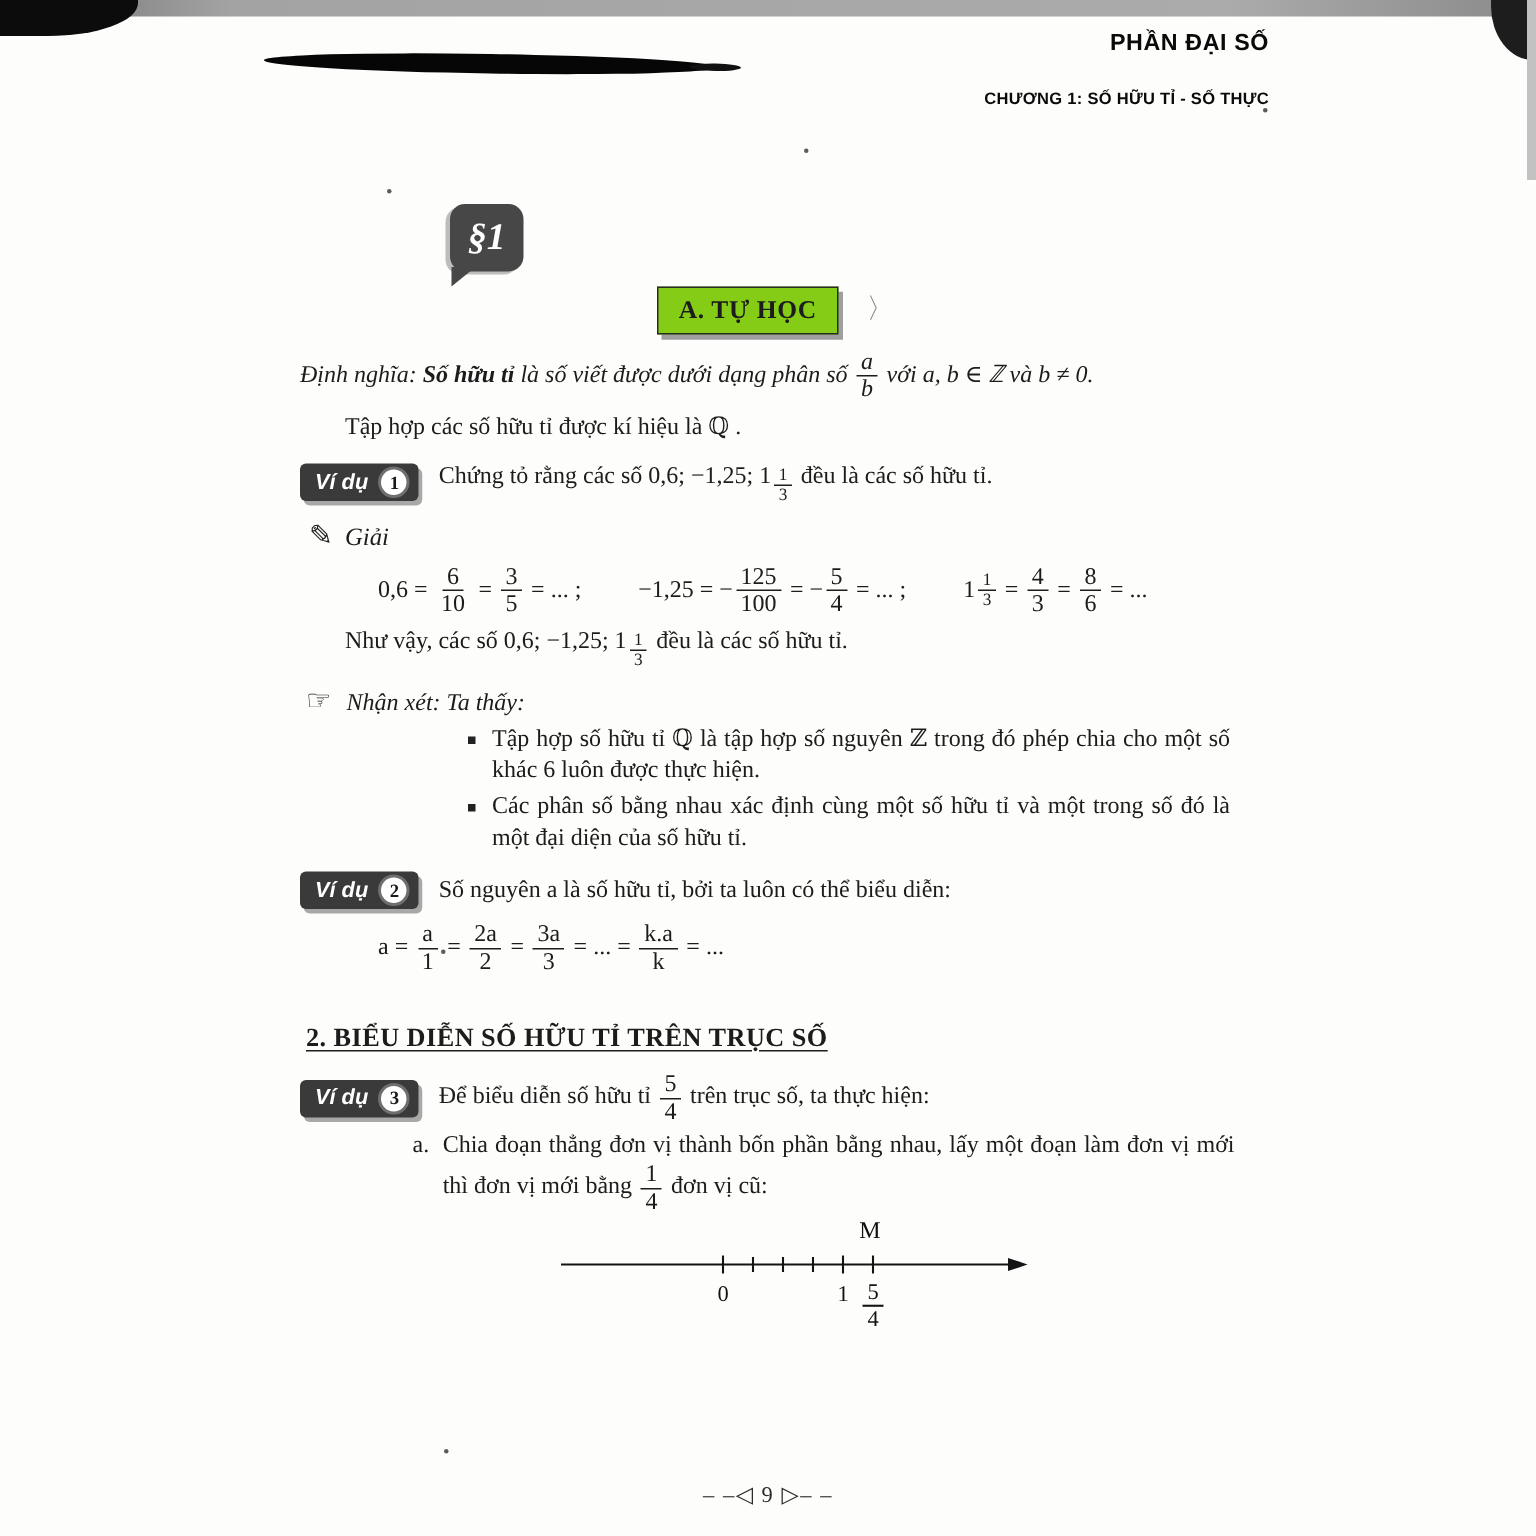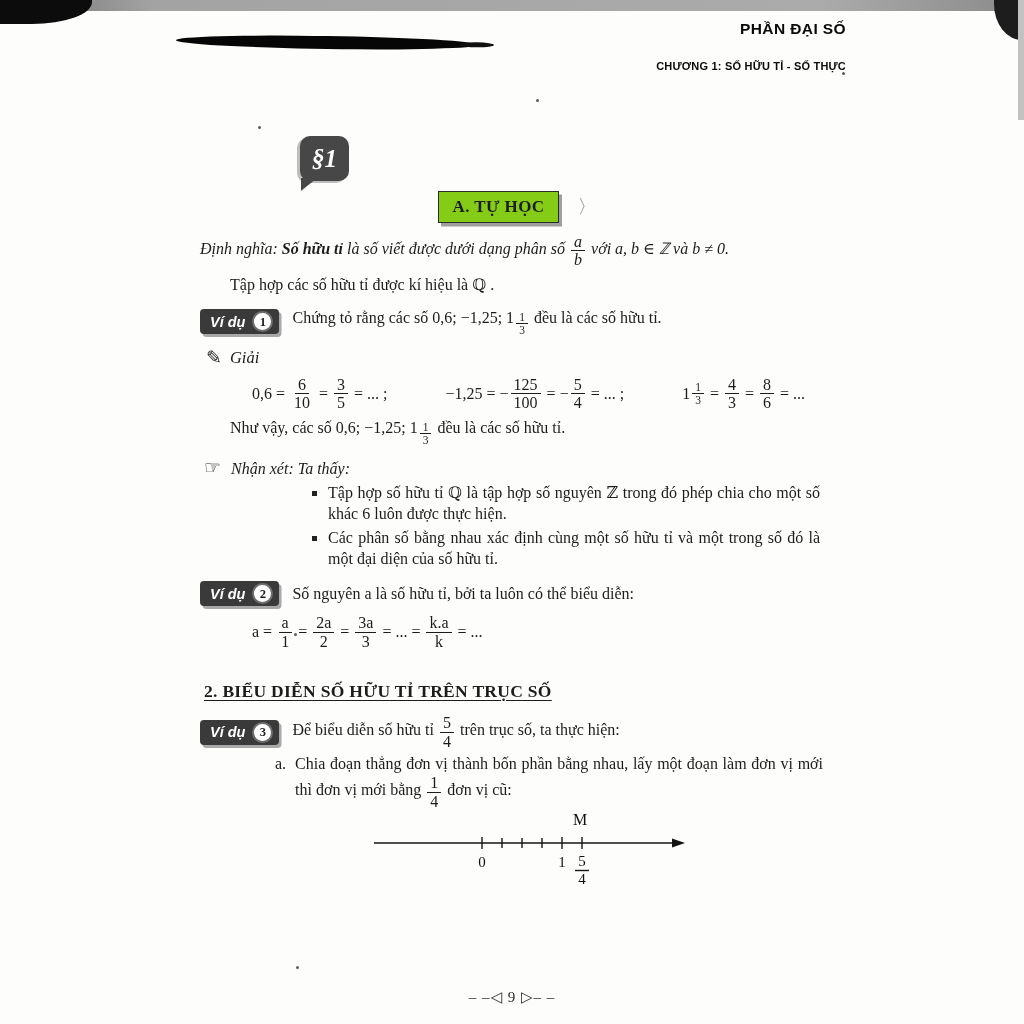--- a/index.html
+++ b/index.html
@@ -74,21 +74,21 @@
     border:2.2px solid #6f6f6f; border-radius:50%; display:flex; align-items:center;
     justify-content:center; font-style:normal; font-size:12.5px;
     font-family:"Liberation Serif",serif; font-weight:bold; }
   .vd-text{ display:block; }
 
   
   .sol-row{ margin-top:10px; margin-left:6px; display:flex; align-items:center; gap:8px; }
   .pen-icon{ font-size:19px; transform:rotate(0deg); color:#222; }
   .sol-label{ font-style:italic; font-size:16.5px; }
 
-  .eqs-row{ margin-top:6px; margin-left:52px; display:flex; align-items:center; gap:58px; }
+  .eqs-row{ margin-top:6px; margin-left:52px; display:flex; align-items:center; gap:38px; }
   .eqline{ display:inline-flex; align-items:center; white-space:nowrap; }
 
   
   .remark-row{ margin-top:10px; display:flex; align-items:baseline; gap:10px; margin-left:4px; }
   .hand-icon{ font-size:19px; }
   .bullets{ margin-left:112px; width:508px; margin-top:2px; }
   .bullet{ display:flex; gap:11px; text-align:justify; line-height:1.3; margin-top:3px; }
   .bullet .sq{ flex:none; width:5px; height:5px; background:#222; margin-top:8px; }
 
   .eq2-row{ margin-top:8px; margin-left:52px; }

